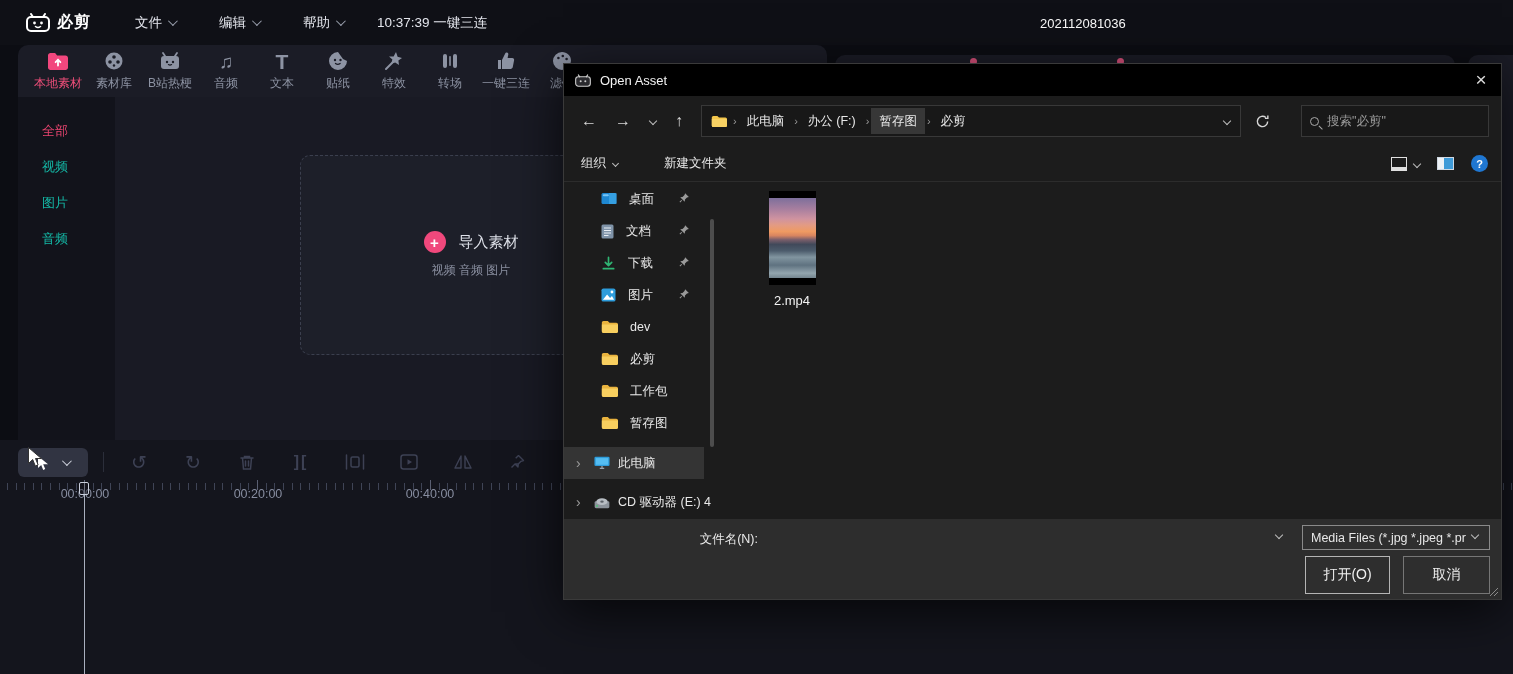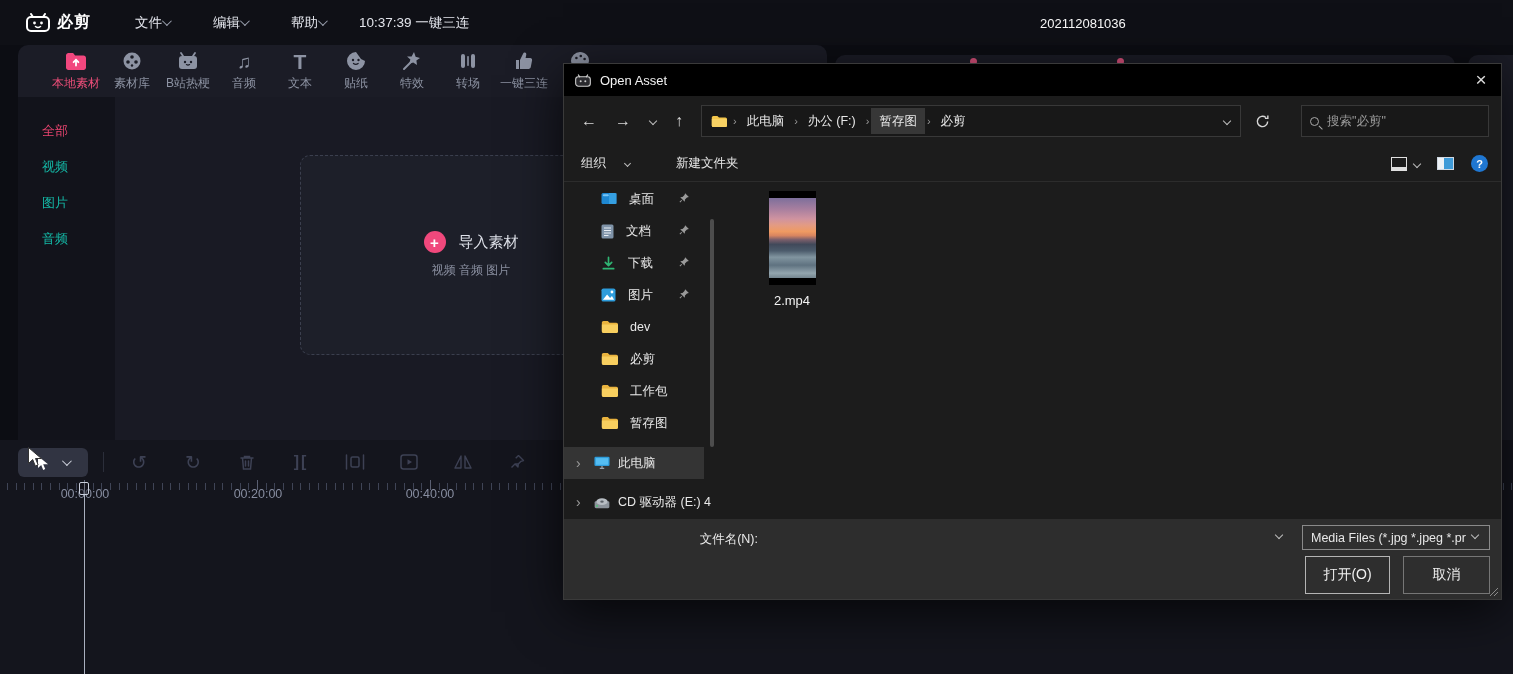--- a/index.html
+++ b/index.html
@@ -7,33 +7,33 @@
   .stage {
     position:relative; width:1513px; height:674px; overflow:hidden;
     background:#0c0d13; font-family:"Liberation Sans",sans-serif;
     -webkit-font-smoothing:antialiased; color:#e6e8ee;
   }
   
   .topbar { position:absolute; left:0; top:0; right:0; height:45px; background:#0f1016;
             display:flex; align-items:center; }
   .logo { display:flex; align-items:center; gap:7px; margin-left:26px; }
   .logo-txt { font-size:16px; font-weight:bold; color:#fff; letter-spacing:1px; }
-  .menu { display:flex; align-items:center; font-size:13.5px; color:#e3e5ec; margin-left:44px; cursor:default; }
+  .menu { display:flex; align-items:center; gap:6px; font-size:13.5px; color:#e3e5ec; margin-left:44px; cursor:default; }
   .chev { width:7px; height:7px; border-right:1.4px solid #9aa0ae; border-bottom:1.4px solid #9aa0ae;
           transform:rotate(45deg) translateY(-2px); display:inline-block; }
   .autosave { margin-left:34px; font-size:13.5px; color:#e3e5ec; }
   .project-id { position:absolute; left:1040px; top:16px; font-size:13px; color:#fafafa; }
   
   .media-panel { position:absolute; left:18px; top:45px; width:809px; height:395px;
                  background:#1b1c26; border-radius:10px 10px 0 0; overflow:hidden; }
   .media-toolbar { display:flex; height:52px; align-items:center; padding-left:12px; }
   .mt-item { width:56px; display:flex; flex-direction:column; align-items:center; gap:3px;
              font-size:12px; color:#8d93a3; cursor:pointer; }
   .mt-item .ic { height:22px; display:flex; align-items:center; justify-content:center; }
-  .mt-item.active { color:#ee4e79;margin-left:18px; }
+  .mt-item.active { color:#ee4e79; }
   .glyph { font-size:19px; line-height:1; color:#8d93a3; font-weight:bold; }
   .media-cats { position:absolute; left:0; top:52px; width:97px; bottom:0; background:#12131b; padding-top:16px; }
   .cat { padding:9px 0 9px 24px; font-size:13px; color:#14b8a6; cursor:pointer; }
   .cat.active { color:#e8446f; }
   .media-content { position:absolute; left:97px; top:52px; right:0; bottom:0; background:#191a24; }
   .import-box { position:absolute; left:185px; top:58px; width:342px; height:200px;
                 border:1px dashed #3b3f4e; border-radius:10px; background:#1d1f29;
                 display:flex; flex-direction:column; align-items:center; justify-content:center; gap:9px; cursor:pointer; }
   .import-row { display:flex; align-items:center; gap:13px; }
   .plus-circle { width:22px; height:22px; border-radius:50%; background:#f0487c; color:#fff;
@@ -84,21 +84,21 @@
   .search-box { position:absolute; left:737px; top:41px; width:188px; height:32px; background:#181818;
                 border:1px solid #383838; display:flex; align-items:center; padding:0 8px; gap:8px; }
   .search-box input { background:transparent; border:none; outline:none; color:#cfcfcf; font-size:12.5px;
                       width:130px; font-family:inherit; }
   .search-box input::placeholder { color:#9a9a9a; }
   .mag { width:9px; height:9px; border:1.4px solid #a9a9a9; border-radius:50%; position:relative; flex:none; }
   .mag::after { content:""; position:absolute; width:5px; height:1.4px; background:#a9a9a9;
                 transform:rotate(45deg); left:7px; top:9px; }
   .cmd-bar { position:absolute; left:0; top:82px; right:0; height:36px; border-bottom:1px solid #2c2c2c;
              display:flex; align-items:center; }
-  .cmd-item { display:flex; align-items:center; gap:19px; padding:5px 9px; cursor:pointer; }
+  .cmd-item { display:flex; align-items:center; gap:7px; padding:5px 9px; cursor:pointer; }
   .cmd-organize { margin-left:8px; } .cmd-newfolder { margin-left:28px; }
   .cmd-right { position:absolute; right:13px; display:flex; align-items:center; gap:17px; }
   .view-ic { width:16px; height:14px; border:1.4px solid #e0e0e0; border-bottom:4px solid #e0e0e0; }
   .pane-ic { width:17px; height:13px; border:1px solid #cfd8e2; background:#eef2f6; position:relative; }
   .pane-ic::after { content:""; position:absolute; right:0; top:0; bottom:0; width:9px; background:#3f9bd8; }
   .help-ic { width:17px; height:17px; border-radius:50%; background:#1f77d2; color:#fff; font-size:11px;
              font-weight:bold; display:flex; align-items:center; justify-content:center; }
   .dlg-sidebar { position:absolute; left:0; top:119px; width:150px; bottom:80px; overflow:hidden; }
   .sb-item { position:relative; height:32px; display:flex; align-items:center; padding-left:37px; gap:12px;
              cursor:pointer; white-space:nowrap; }

